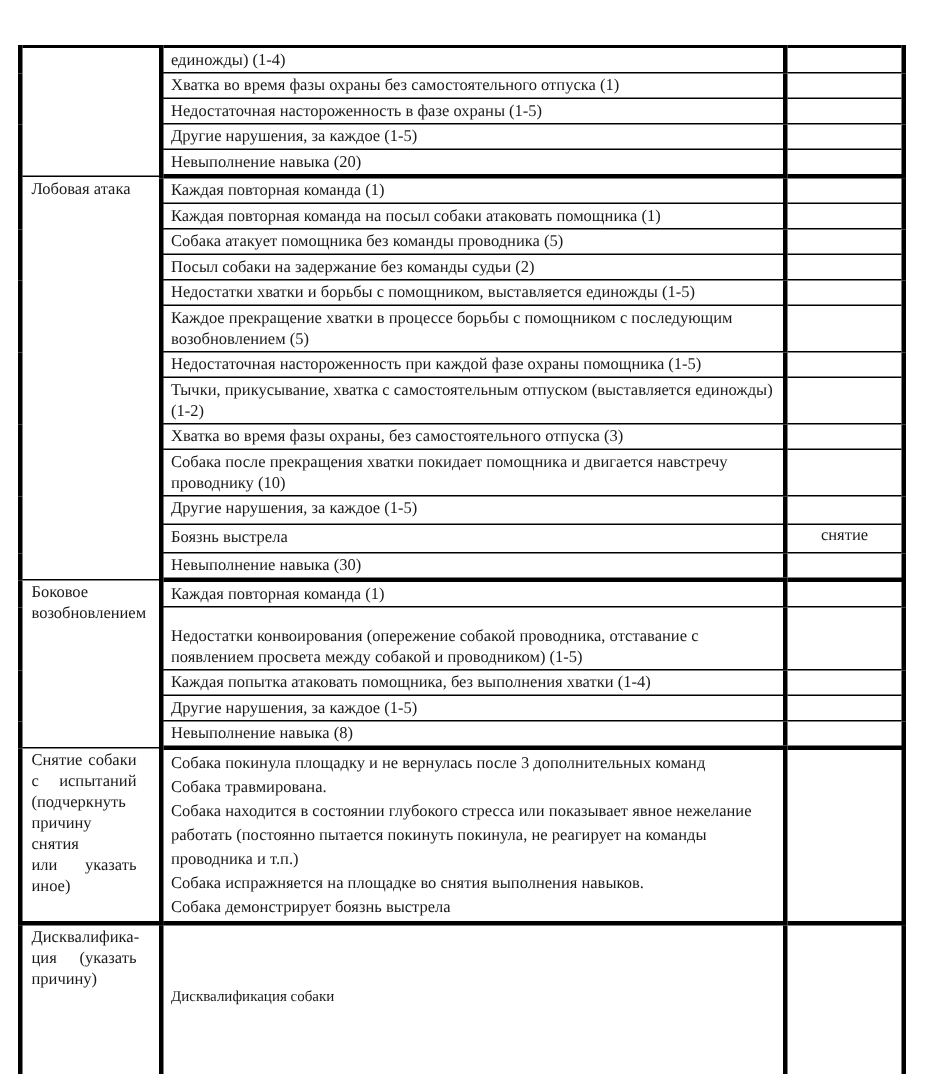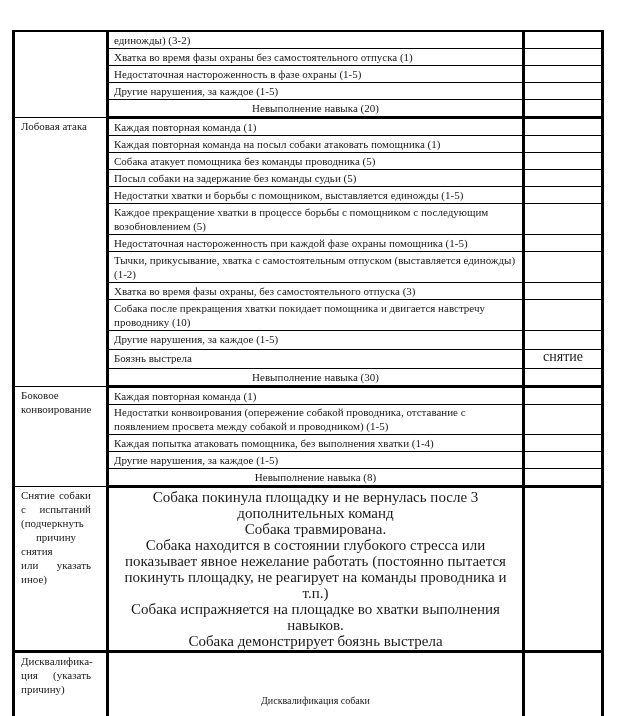--- a/index.html
+++ b/index.html
@@ -5,50 +5,50 @@
   html, body { margin: 0; padding: 0; background: #ffffff; }
   body { width: 618px; height: 716px; position: relative; overflow: hidden;
          font-family: "Liberation Serif", "DejaVu Serif", serif; color: #1a1a1a; }
   .tbl { position: absolute; left: 12px; top: 30px; width: 589px;
          border-collapse: collapse; table-layout: fixed; font-size: 11px; line-height: 14px; }
   .tbl td { vertical-align: top; padding: 0 5px 0 5px; border: 1px solid #000; }
   .tbl col.c1 { width: 94px; }
   .tbl col.c2 { width: 416px; }
   .tbl col.c3 { width: 79px; }
   .tbl td.cat { border-left: 3px solid #000; border-right: 3px solid #000; padding: 1px 15px 0 6px; }
-  .tbl td.mark { border-left: 3px solid #000; border-right: 3px solid #000; text-align: center; padding: 0 4px; font-size: 14px; }
+  .tbl td.mark { border-left: 3px solid #000; border-right: 3px solid #000; text-align: center; padding: 0 4px; font-size: 11px; }
   .tbl td.item { padding-top: 1px; padding-bottom: 1px; }
   .tbl tr.first td { border-top: 2px solid #000; }
-  .tbl tr.last td { border-bottom: 3px solid #000; text-align: center; }
+  .tbl tr.last td { border-bottom: 3px solid #000; }
   .tbl td.justify { text-align: justify; text-align-last: justify; }
   .tbl td.justify span.line { display: block; }
   .tbl td.justify span.line.lastline { text-align-last: left; }
   .h16 { height: 14px; }
   .h18 { height: 16px; }
   .h28 { height: 28px; }
-  .withdraw { font-size: 15px; line-height: 16px; }
+  .withdraw { font-size: 11px; line-height: 16px; }
   .withdraw span { display: block; }
   .disq-block { height: 148px; }
   .disq-line { display: block; margin-top: 40px; }
   .disq-gap { display: block; height: 54px; }
 </style>
 </head>
 <body>
 
 <table class="tbl">
   <colgroup>
       <col class="c1">
       <col class="c2">
       <col class="c3">
     </colgroup>
   <tbody>
 
     <tr class="first">
       <td class="cat" rowspan="5"></td>
-      <td class="item h16">единожды) (3-2)</td>
+      <td class="item h16">единожды) (1-4)</td>
       <td class="mark"></td>
     </tr>
     <tr>
       <td class="item h16">Хватка во время фазы охраны без самостоятельного отпуска (1)</td>
       <td class="mark"></td>
     </tr>
     <tr>
       <td class="item h16">Недостаточная настороженность в фазе охраны (1-5)</td>
       <td class="mark"></td>
     </tr>
@@ -68,21 +68,21 @@
     </tr>
     <tr>
       <td class="item h16">Каждая повторная команда на посыл собаки атаковать помощника (1)</td>
       <td class="mark"></td>
     </tr>
     <tr>
       <td class="item h16">Собака атакует помощника без команды проводника (5)</td>
       <td class="mark"></td>
     </tr>
     <tr>
-      <td class="item h16">Посыл собаки на задержание без команды судьи (5)</td>
+      <td class="item h16">Посыл собаки на задержание без команды судьи (2)</td>
       <td class="mark"></td>
     </tr>
     <tr>
       <td class="item h16">Недостатки хватки и борьбы с помощником, выставляется единожды (1-5)</td>
       <td class="mark"></td>
     </tr>
     <tr>
       <td class="item h28">Каждое прекращение хватки в процессе борьбы с помощником с последующим возобновлением (5)</td>
       <td class="mark"></td>
     </tr>
@@ -109,26 +109,26 @@
     <tr>
       <td class="item h18">Боязнь выстрела</td>
       <td class="mark">снятие</td>
     </tr>
     <tr class="last">
       <td class="item h16">Невыполнение навыка (30)</td>
       <td class="mark"></td>
     </tr>
 
     <tr>
-      <td class="cat" rowspan="5">Боковое конвоирование</td>
+      <td class="cat" rowspan="5">Боковое возобновлением</td>
       <td class="item h16">Каждая повторная команда (1)</td>
       <td class="mark"></td>
     </tr>
     <tr>
-      <td class="item h28" style="padding-top:0;">Недостатки конвоирования (опережение собакой проводника, отставание с появлением просвета между собакой и проводником) (1-5)</td>
+      <td class="item h28" style="padding-top:12px;">Недостатки конвоирования (опережение собакой проводника, отставание с появлением просвета между собакой и проводником) (1-5)</td>
       <td class="mark"></td>
     </tr>
     <tr>
       <td class="item h16">Каждая попытка атаковать помощника, без выполнения хватки (1-4)</td>
       <td class="mark"></td>
     </tr>
     <tr>
       <td class="item h16">Другие нарушения, за каждое (1-5)</td>
       <td class="mark"></td>
     </tr>
@@ -142,22 +142,22 @@
         <span class="line">Снятие собаки</span>
         <span class="line">с испытаний</span>
         <span class="line lastline">(подчеркнуть</span>
         <span class="line">причину снятия</span>
         <span class="line">или указать</span>
         <span class="line lastline">иное)</span>
       </td>
       <td class="item withdraw" style="height:94px;">
         <span>Собака покинула площадку и не вернулась после 3 дополнительных команд</span>
         <span>Собака травмирована.</span>
-        <span>Собака находится в состоянии глубокого стресса или показывает явное нежелание работать (постоянно пытается покинуть площадку, не реагирует на команды проводника и т.п.)</span>
-        <span>Собака испражняется на площадке во хватки выполнения навыков.</span>
+        <span>Собака находится в состоянии глубокого стресса или показывает явное нежелание работать (постоянно пытается покинуть покинула, не реагирует на команды проводника и т.п.)</span>
+        <span>Собака испражняется на площадке во снятия выполнения навыков.</span>
         <span>Собака демонстрирует боязнь выстрела</span>
       </td>
       <td class="mark"></td>
     </tr>
 
     <tr class="last">
       <td class="cat justify">
         <span class="line">Дисквалифика-</span>
         <span class="line">ция (указать</span>
         <span class="line lastline">причину)</span>

